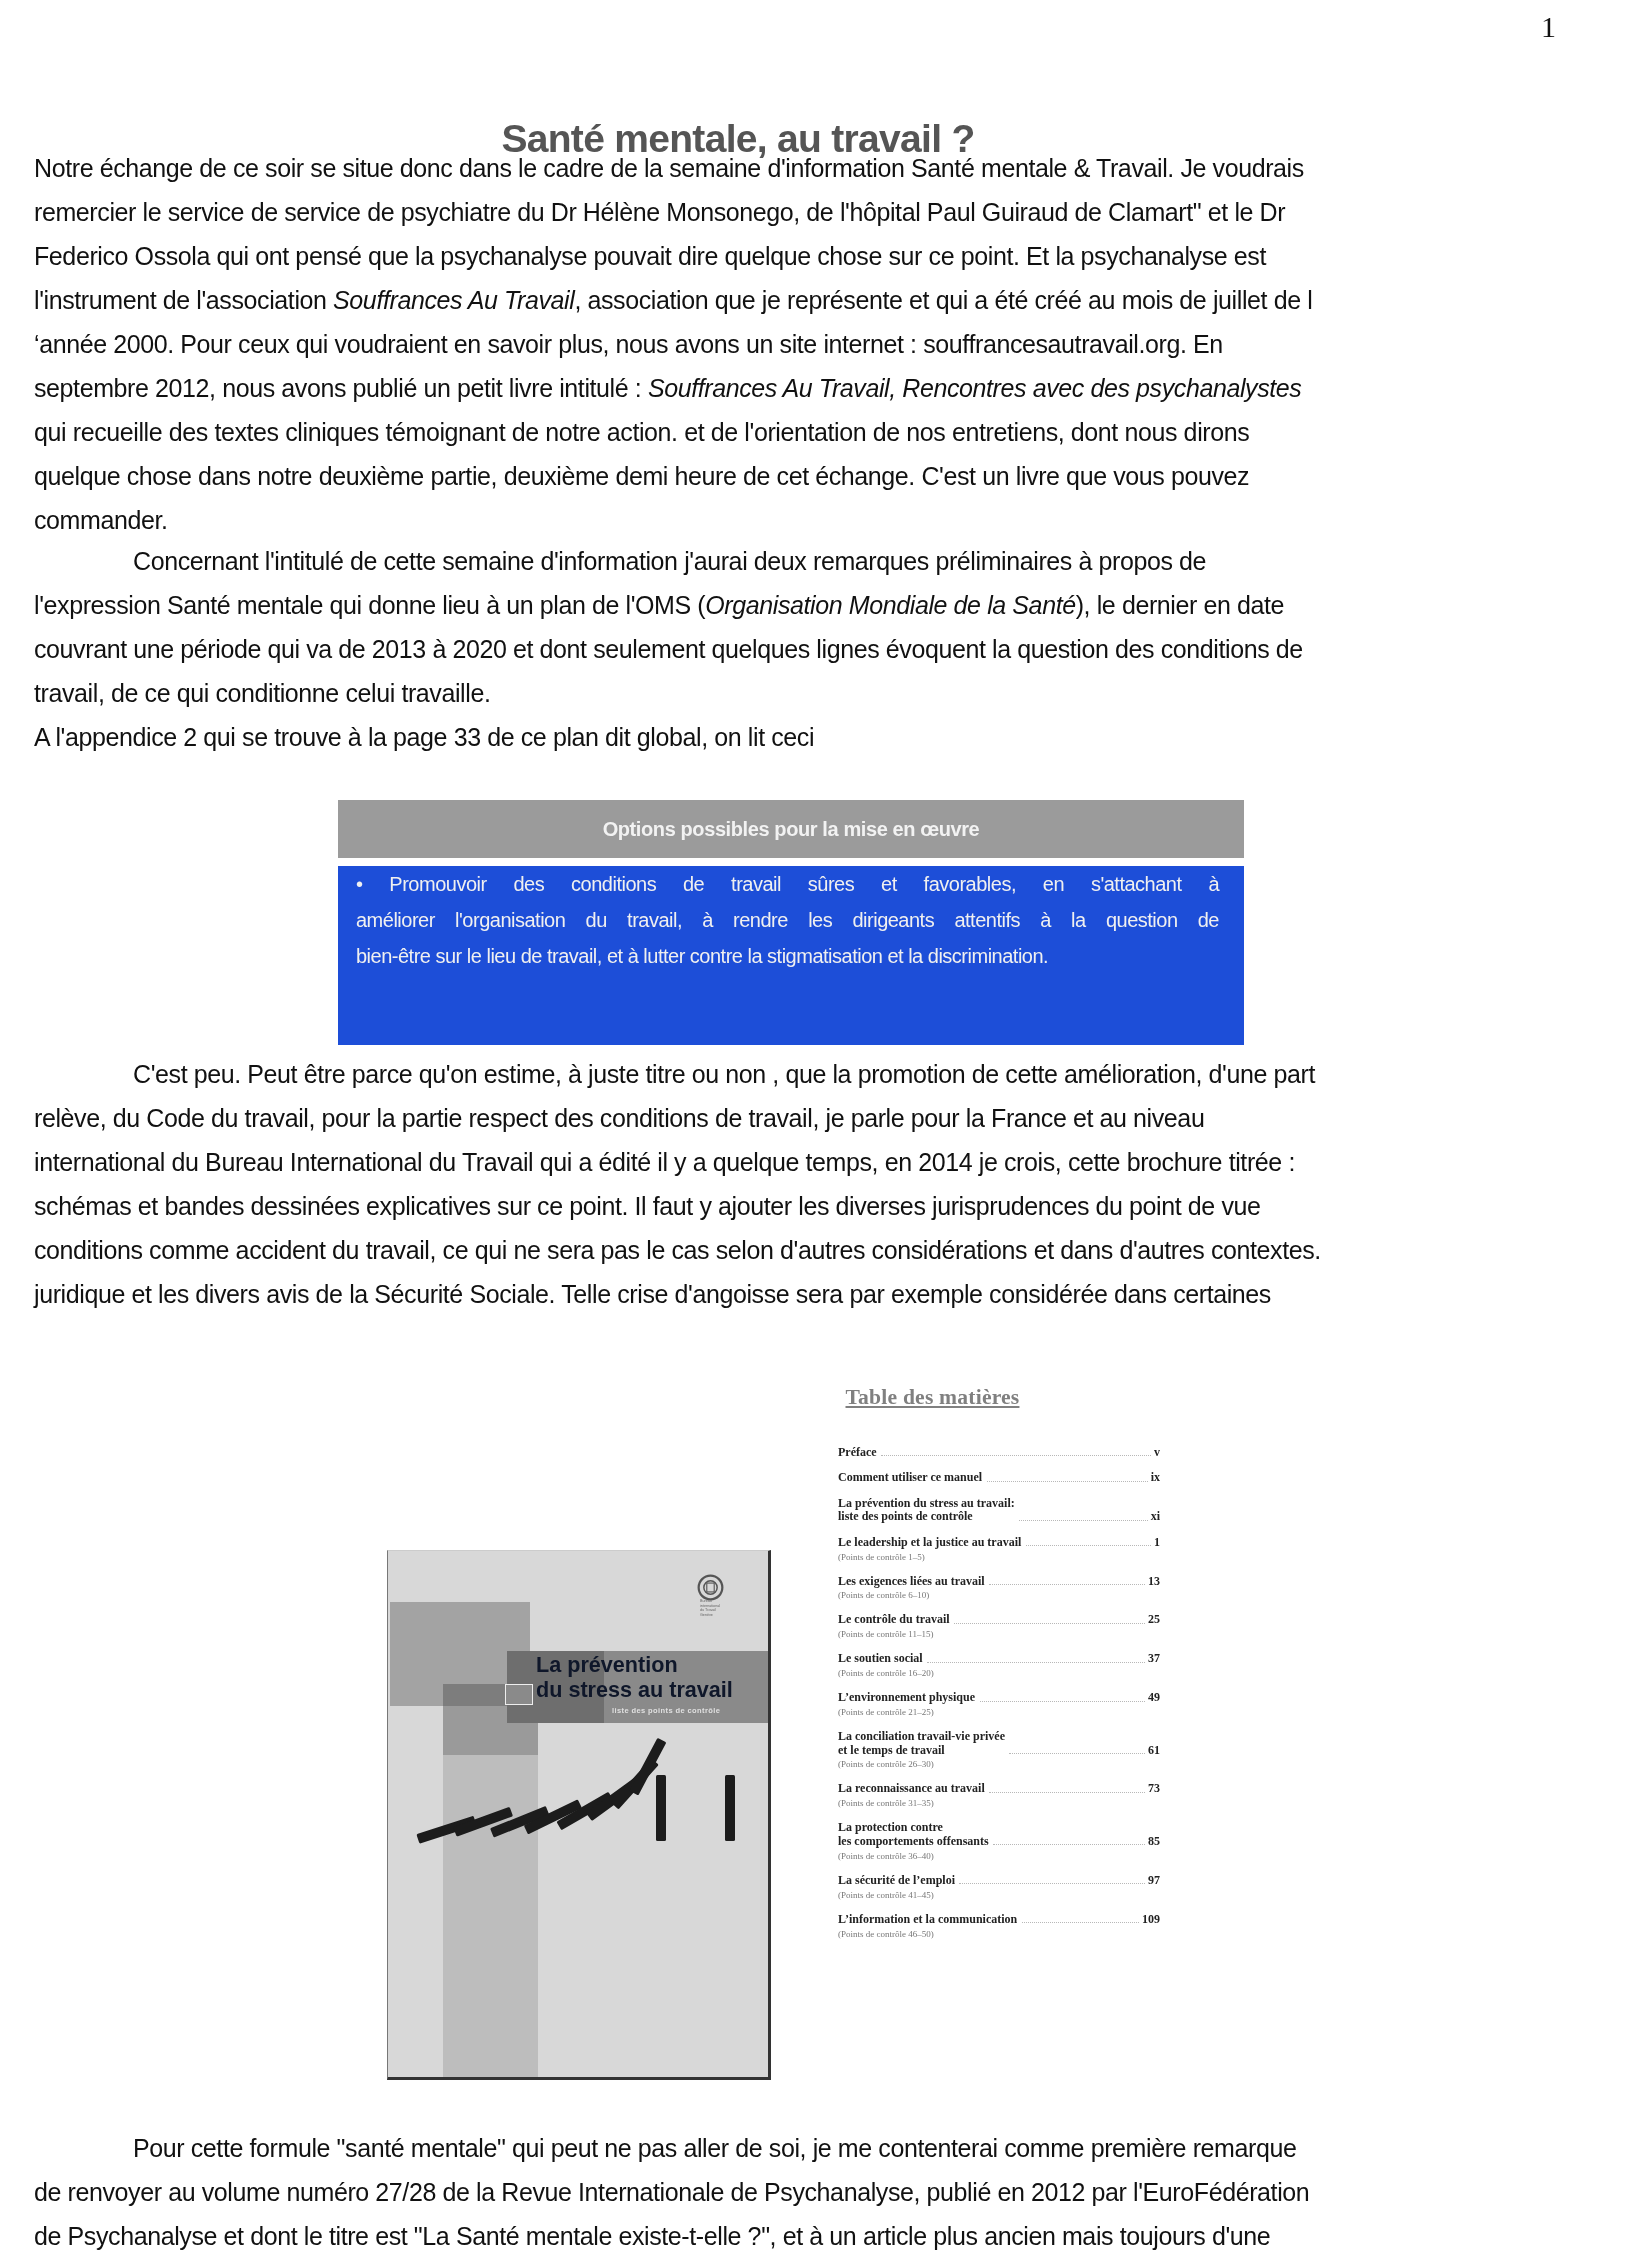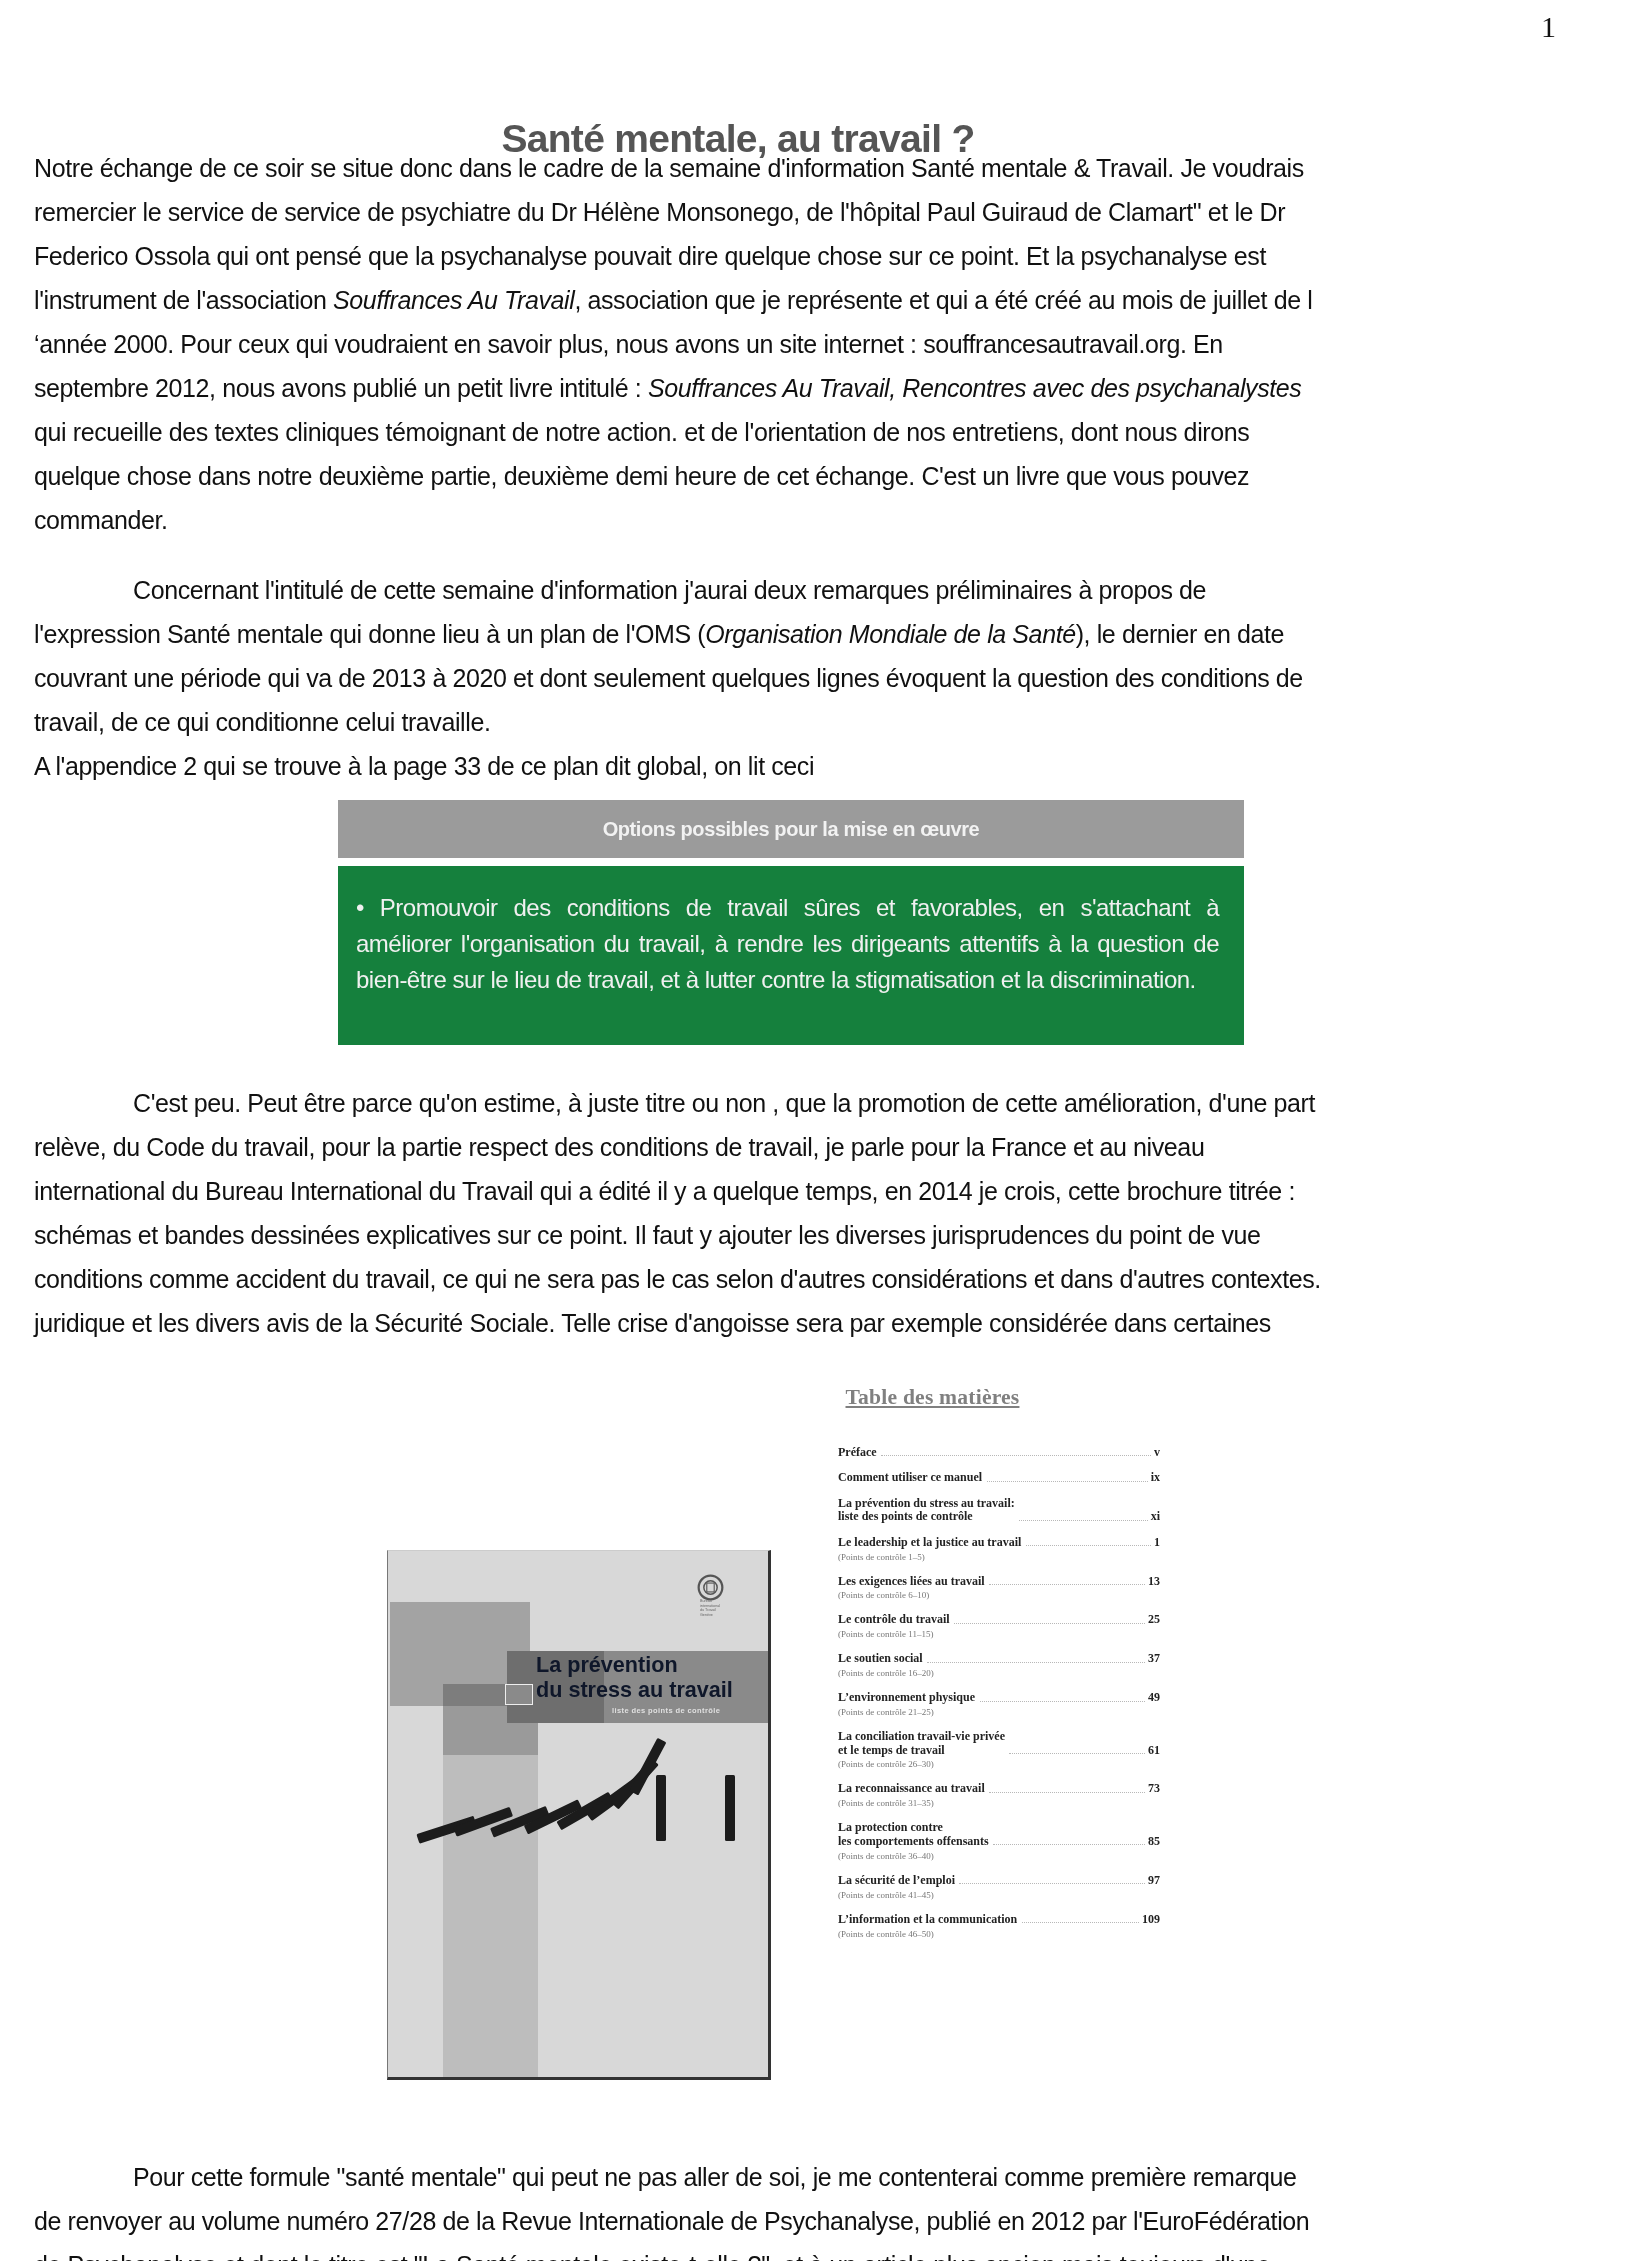--- a/index.html
+++ b/index.html
@@ -12,34 +12,34 @@
       position: absolute; left: 0; width: 1640px; top: 91px; text-align: center;
       font-family: "Liberation Sans", sans-serif; font-weight: bold; font-size: 39px;
       color: #555555; letter-spacing: -0.7px; margin-left: -82px;
     }
     .para {
       position: absolute; left: 34px; width: 1580px;
       font-family: "Liberation Sans", sans-serif; font-size: 25px; color: #111;
       line-height: 44px; letter-spacing: -0.4px; margin: 0;
     }
     .para .line { display: block; white-space: nowrap; }
-    .para .indent { padding-left: 99px; margin-top: 29px; }
+    .para .indent { padding-left: 99px; }
     .para em { font-style: italic; }
 
     
     .quote-box { position: absolute; left: 338px; top: 800px; width: 906px; height: 175px; }
     .quote-header {
       position: absolute; left: 0; top: 0; width: 100%; height: 58px; background: #9b9b9b;
       color: #f2f2f2; font-family: "Liberation Sans", sans-serif; font-weight: bold;
       font-size: 20px; text-align: center; line-height: 58px; letter-spacing: -0.4px;
     }
     .quote-body {
-      position: absolute; left: 0; top: 66px; width: 100%; height: 179px; background: #15803d;
-      color: #f0f0f0; font-family: "Liberation Sans", sans-serif; font-size: 24px;
-      box-sizing: border-box; padding: 24px 25px 0 18px; line-height: 36px; letter-spacing: -0.5px;
+      position: absolute; left: 0; top: 66px; width: 100%; height: 179px; background: #1d4ed8;
+      color: #f0f0f0; font-family: "Liberation Sans", sans-serif; font-size: 20px;
+      box-sizing: border-box; padding: 0 25px 0 18px; line-height: 36px; letter-spacing: -0.5px;
     }
     .quote-body .qline { display: block; white-space: nowrap; text-align: justify; text-align-last: justify; }
     .quote-body .qline.last { text-align-last: left; }
 
     
     .book {
       position: absolute; left: 387px; top: 1550px; width: 380px; height: 526px;
       background: #d8d8d8; border-left: 1.5px solid #777; border-right: 3.7px solid #333;
       border-bottom: 3.7px solid #333; border-top: 0.7px solid #ccc; overflow: hidden;
     }

